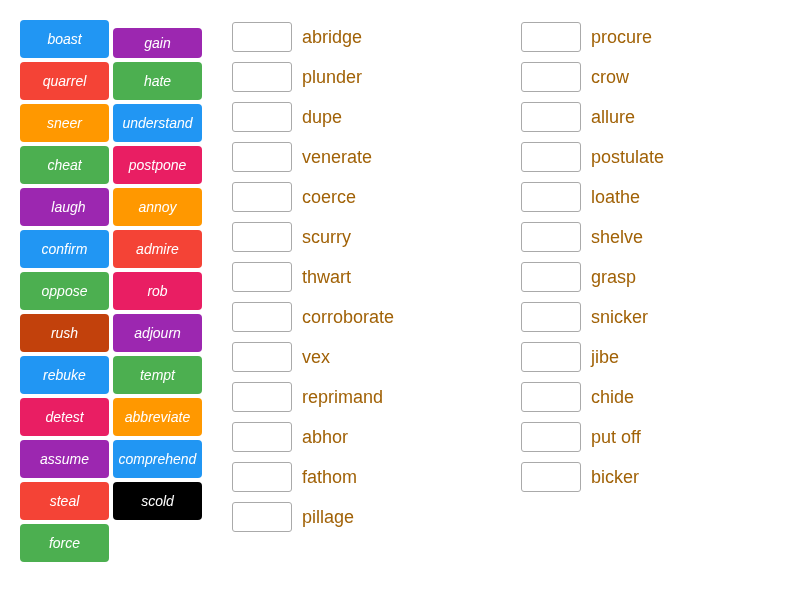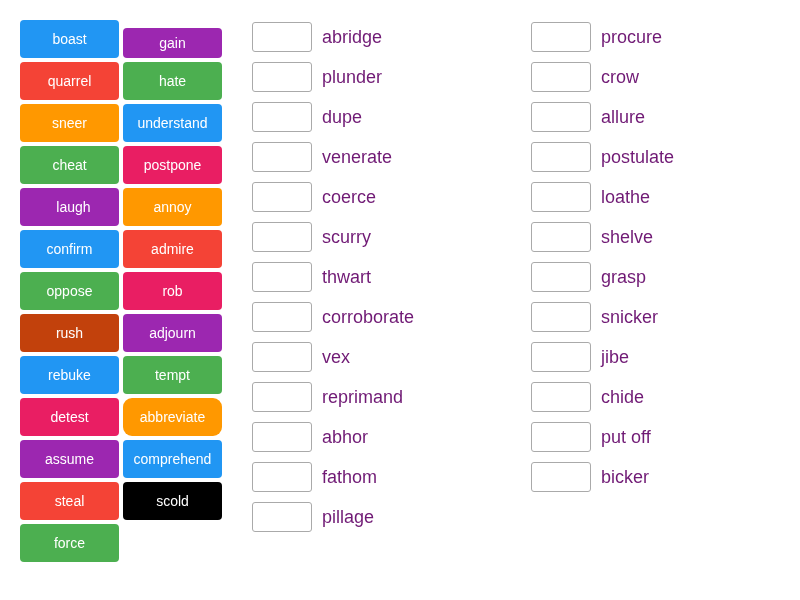--- a/index.html
+++ b/index.html
@@ -15,23 +15,24 @@
       padding: 20px;
       gap: 10px;
     }
 
     
     .word-tiles {
       display: grid;
       grid-template-columns: 1fr 1fr;
       grid-auto-rows: 38px;
       gap: 4px;
-      width: 202px;
+      width: 182px;
       flex-shrink: 0;
       align-content: start;
+      font-style: italic;
     }
 
     .tile {
       display: flex;
       align-items: center;
       justify-content: center;
       color: #fff;
       font-size: 14px;
       font-weight: 500;
       border-radius: 4px;
@@ -66,21 +67,21 @@
       width: 60px;
       height: 30px;
       border: 1.5px solid #aaa;
       border-radius: 3px;
       flex-shrink: 0;
       background: #fff;
     }
 
     .match-label {
       font-size: 18px;
-      color: #701a75;
+      color: #a16207;
       white-space: nowrap;
     }
   </style>
 </head>
 <body>
 
 <div class="word-tiles">
     <div class="tile" style="background-color: rgb(33, 150, 243);">boast</div>
     <div class="tile" style="background-color: rgb(156, 39, 176); margin-top: 8px;">gain</div>
     <div class="tile" style="background-color: rgb(244, 67, 54);">quarrel</div>
@@ -93,21 +94,21 @@
     <div class="tile" style="background-color: rgb(255, 152, 0); text-align: center;">annoy</div>
     <div class="tile" style="background-color: rgb(33, 150, 243);">confirm</div>
     <div class="tile" style="background-color: rgb(244, 67, 54);">admire</div>
     <div class="tile" style="background-color: rgb(76, 175, 80);">oppose</div>
     <div class="tile" style="background-color: rgb(233, 30, 99);">rob</div>
     <div class="tile" style="background-color: #c2410c;">rush</div>
     <div class="tile" style="background-color: rgb(156, 39, 176);">adjourn</div>
     <div class="tile" style="background-color: rgb(33, 150, 243);">rebuke</div>
     <div class="tile" style="background-color: rgb(76, 175, 80);">tempt</div>
     <div class="tile" style="background-color: rgb(233, 30, 99);">detest</div>
-    <div class="tile" style="background-color: rgb(255, 152, 0); border-radius: 9px;">abbreviate</div>
+    <div class="tile" style="background-color: rgb(255, 152, 0);">abbreviate</div>
     <div class="tile" style="background-color: rgb(156, 39, 176);">assume</div>
     <div class="tile" style="background-color: rgb(33, 150, 243);">comprehend</div>
     <div class="tile" style="background-color: rgb(244, 67, 54);">steal</div>
     <div class="tile" style="background-color: #000000;">scold</div>
     <div class="tile" style="background-color: rgb(76, 175, 80);">force</div>
   </div>
 
 <div class="match-area">
   <div class="match-column">
       <div class="match-row">

